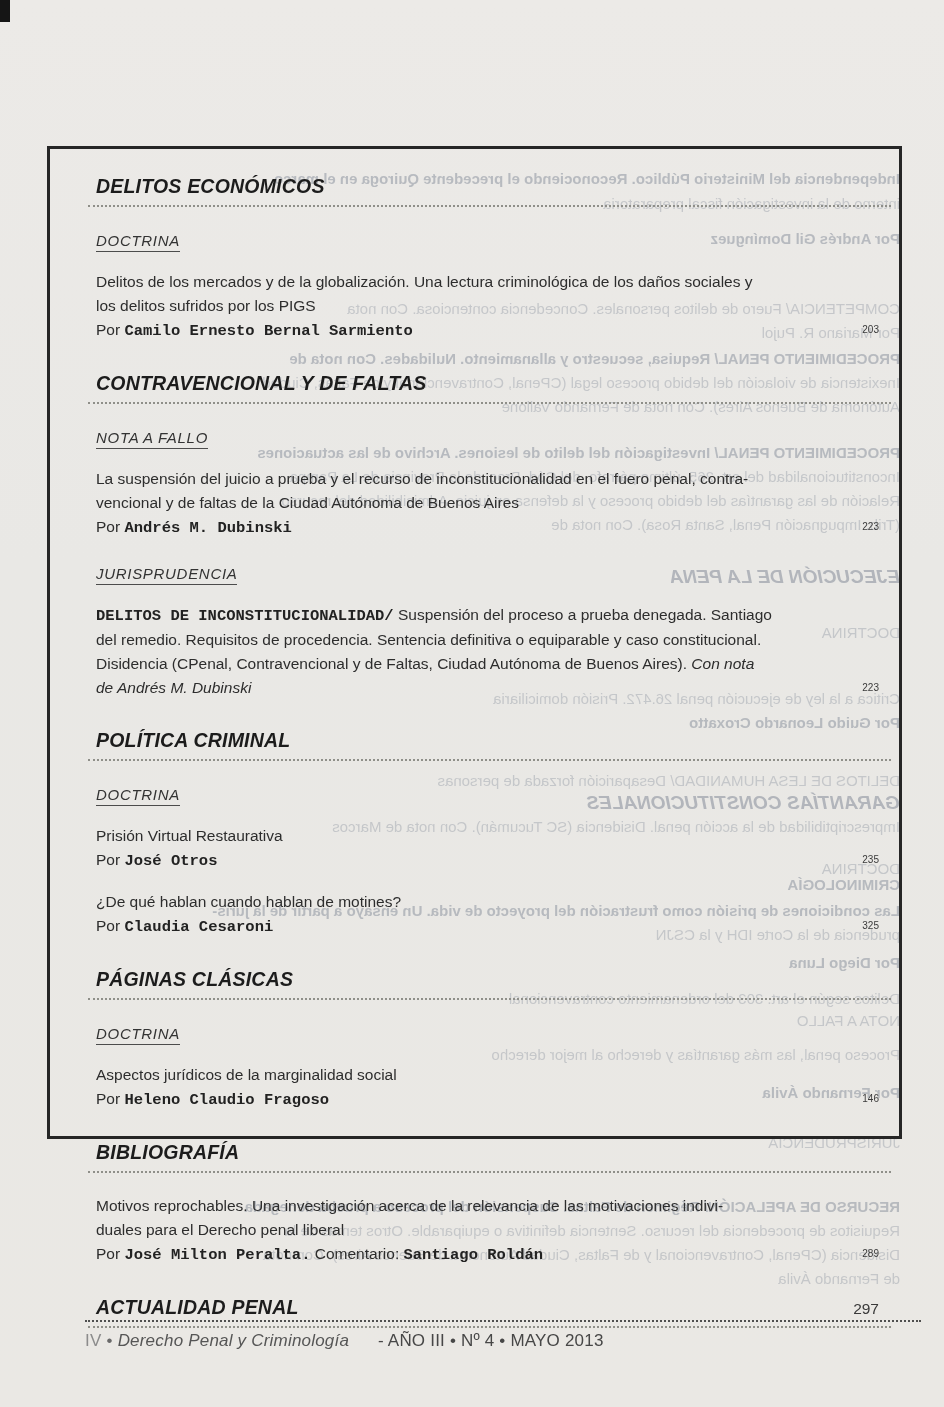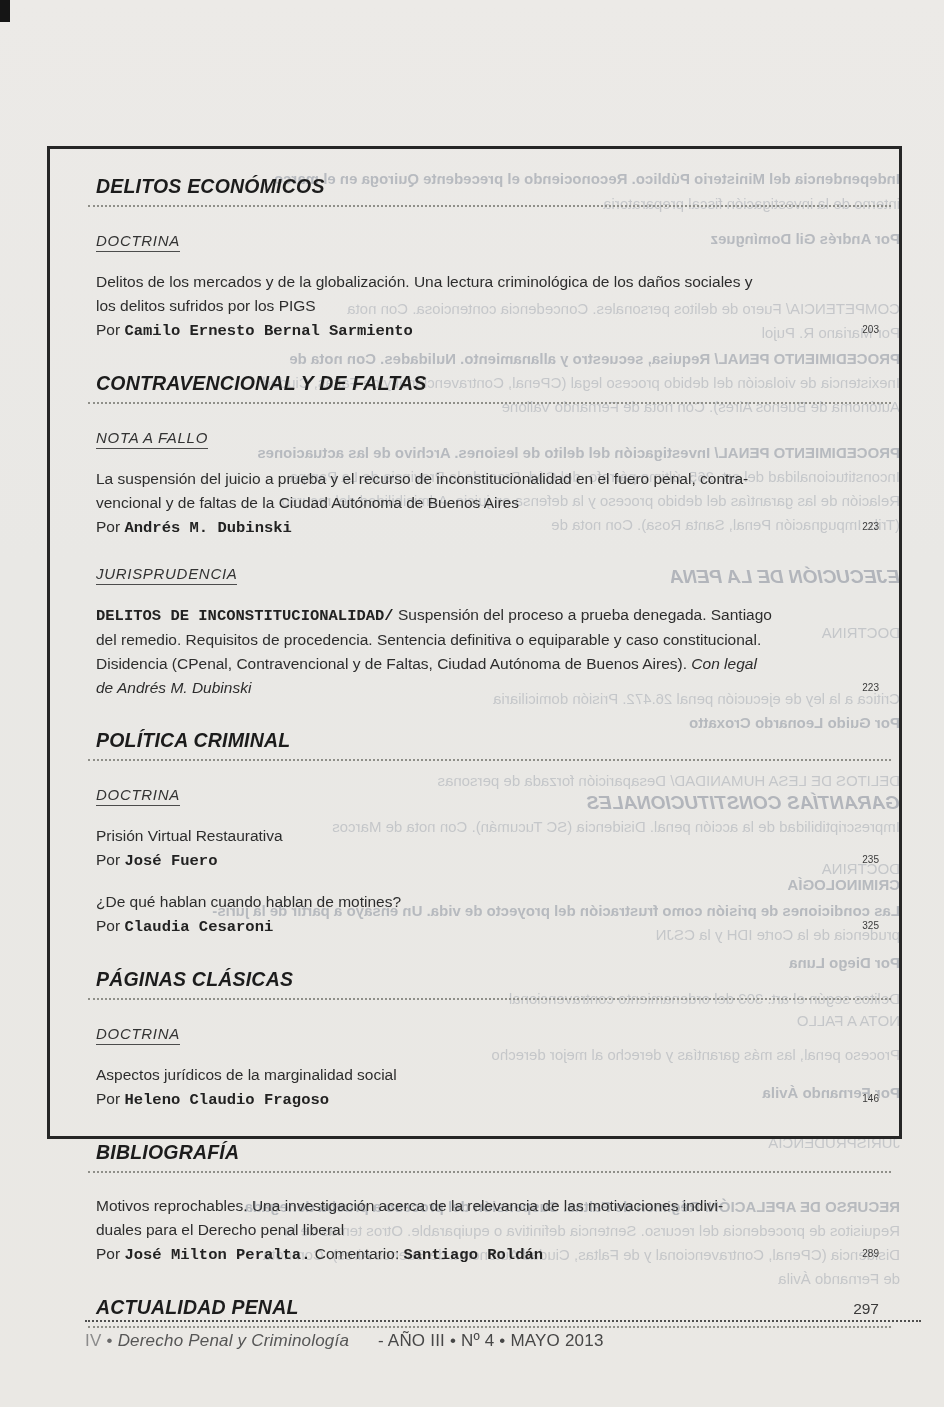--- a/index.html
+++ b/index.html
@@ -158,40 +158,40 @@
         </div>
         <div class="subhead"><span class="subhead-label">JURISPRUDENCIA</span></div>
         <div class="entry">
           <div class="line">
             <span class="line-text"><span class="b">DELITOS DE INCONSTITUCIONALIDAD/</span><span> Suspensión del proceso a prueba denegada. Santiago</span></span>
           </div>
           <div class="line">
             <span class="line-text"><span>del remedio. Requisitos de procedencia. Sentencia definitiva o equiparable y caso constitucional.</span></span>
           </div>
           <div class="line">
-            <span class="line-text"><span>Disidencia (CPenal, Contravencional y de Faltas, Ciudad Autónoma de Buenos Aires). </span><span class="i">Con legal</span></span>
+            <span class="line-text"><span>Disidencia (CPenal, Contravencional y de Faltas, Ciudad Autónoma de Buenos Aires). </span><span class="i">Con nota</span></span>
           </div>
           <div class="line">
             <span class="line-text"><span class="i">de Andrés M. Dubinski</span></span>
             <span class="page-num">223</span>
           </div>
         </div>
       </section>
       <section class="toc-section">
         <div class="heading-row">
           <h2 class="section-title">POLÍTICA CRIMINAL</h2>
         </div>
         <div class="dotted-rule"></div>
         <div class="subhead"><span class="subhead-label">DOCTRINA</span></div>
         <div class="entry">
           <div class="line">
             <span class="line-text"><span>Prisión Virtual Restaurativa</span></span>
           </div>
           <div class="line">
-            <span class="line-text"><span>Por </span><span class="b">José Fuero</span></span>
+            <span class="line-text"><span>Por </span><span class="b">José Otros</span></span>
             <span class="page-num">235</span>
           </div>
         </div>
         <div class="entry">
           <div class="line">
             <span class="line-text"><span>¿De qué hablan cuando hablan de motines?</span></span>
           </div>
           <div class="line">
             <span class="line-text"><span>Por </span><span class="b">Claudia Cesaroni</span></span>
             <span class="page-num">325</span>

